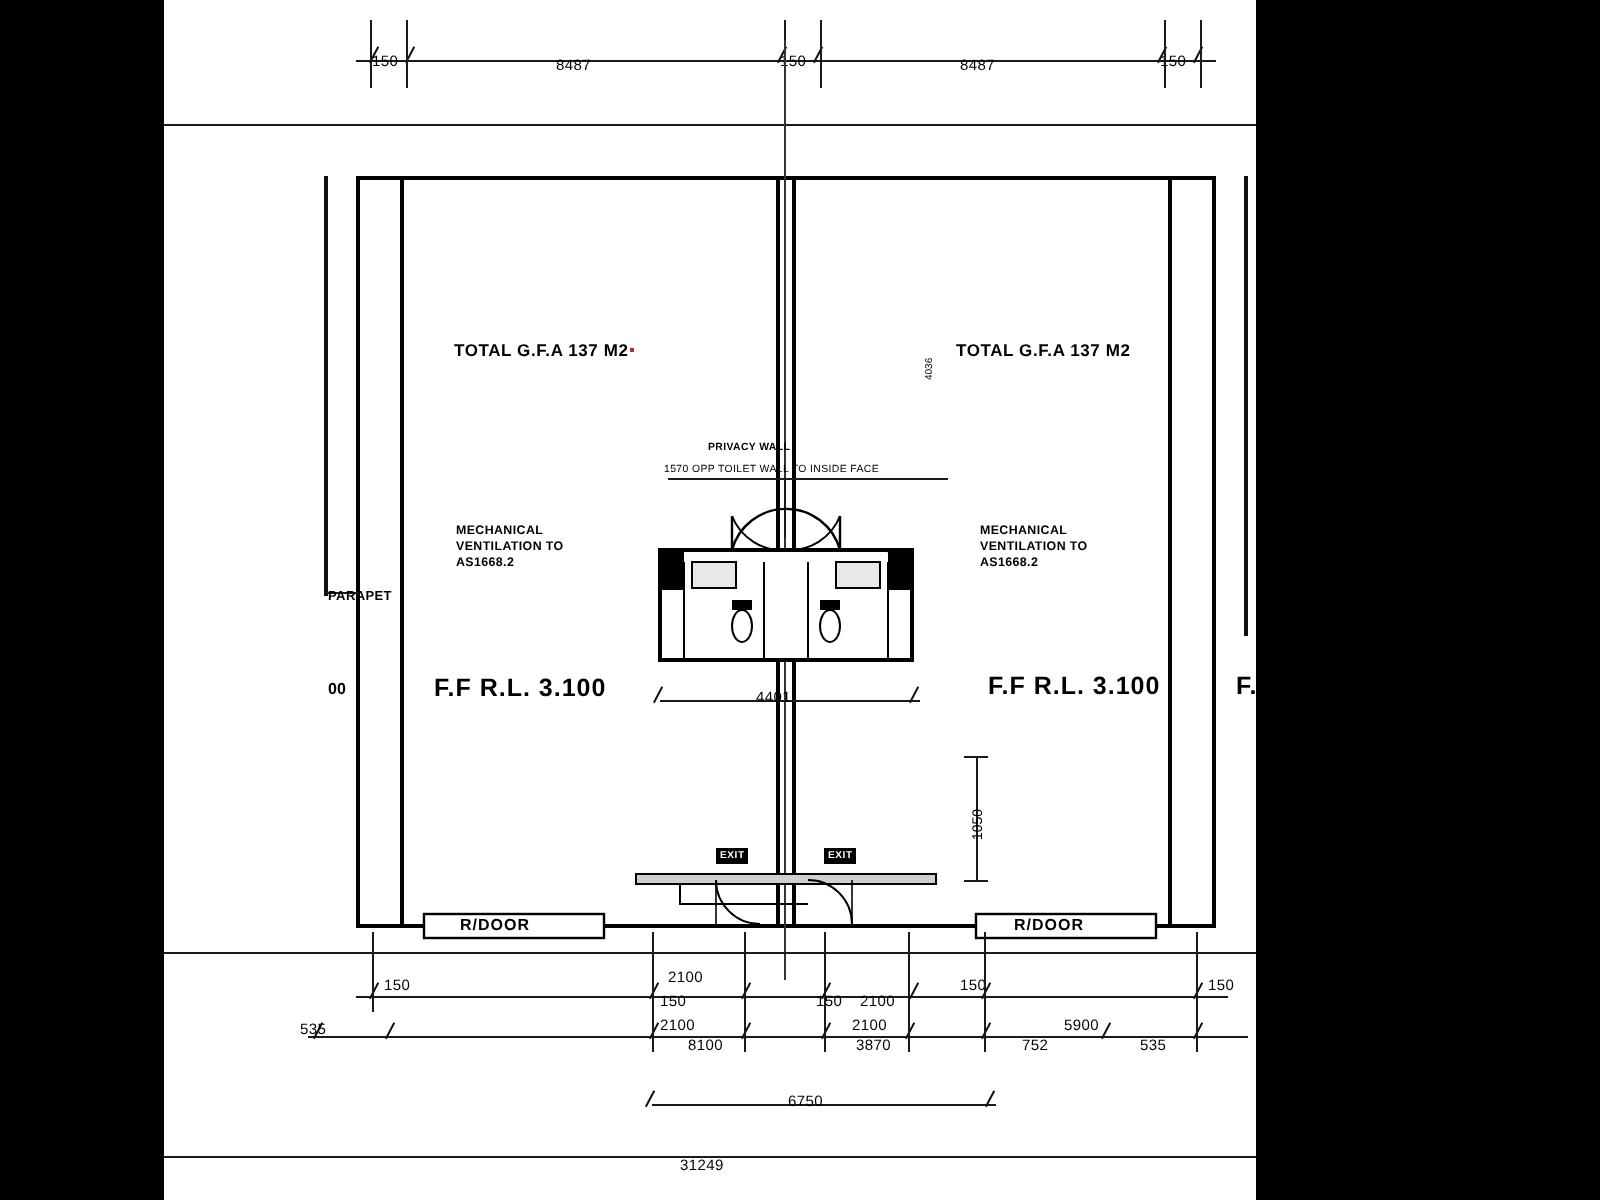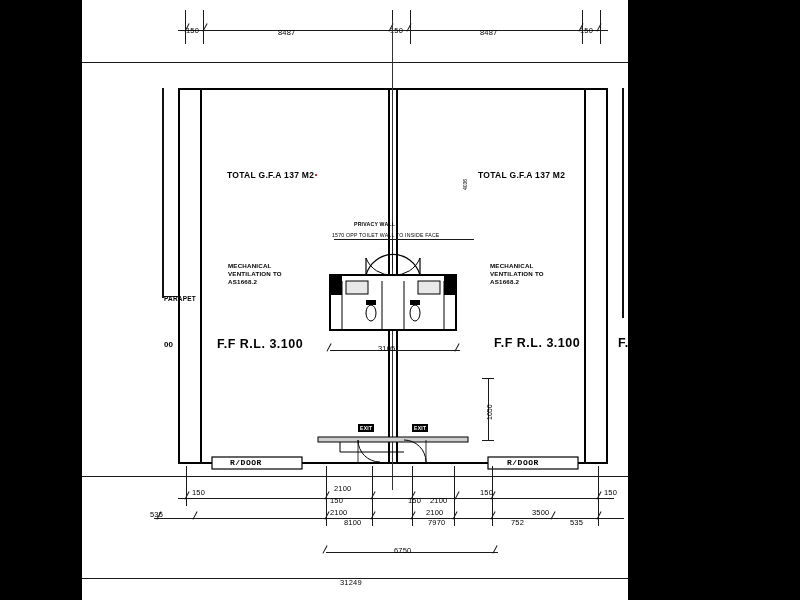--- a/index.html
+++ b/index.html
@@ -71,21 +71,20 @@
     letter-spacing: 0.2px;
   }
   .tiny {
     font-size: 5.2px;
     letter-spacing: 0.2px;
   }
   .rdoor {
     font-size: 8px;
     font-weight: bold;
     letter-spacing: 0.5px;
-    font-family: Liberation Mono, monospace;
   }
   .exit {
     font-size: 5px;
     font-weight: bold;
     color: #fff;
     background: #000;
     padding: 1px 2px;
     letter-spacing: 0.3px;
   }
   .tick {
@@ -226,21 +225,21 @@
 
     <div class="txt exit" style="left:276px; top:424px;">EXIT</div>
     <div class="txt exit" style="left:330px; top:424px;">EXIT</div>
 
     <div class="txt rdoor" style="left:148px; top:458px;">R/DOOR</div>
     <div class="txt rdoor" style="left:425px; top:458px;">R/DOOR</div>
 
     <div class="ln hl" style="left:248px; top:350px; width:130px; height:1px;"></div>
     <div class="tick" style="left:246px; top:345px;"></div>
     <div class="tick" style="left:374px; top:345px;"></div>
-    <div class="txt dim" style="left:296px; top:344px;">3105</div>
+    <div class="txt dim" style="left:296px; top:344px;">4401</div>
 
     <div class="ln vl" style="left:406px; top:378px; height:62px;"></div>
     <div class="txt rot-dim vert-txt" style="left:404px; top:420px; font-size:7px;">1050</div>
     <div class="ln hl" style="left:400px; top:378px; width:12px; height:1px;"></div>
     <div class="ln hl" style="left:400px; top:440px; width:12px; height:1px;"></div>
 
     <div class="ln hl" style="left:0px; top:476px; width:546px; height:1px;"></div>
 
     <div class="ln hl" style="left:96px; top:498px; width:436px; height:1px;"></div>
     <div class="tick" style="left:104px; top:493px;"></div>
@@ -266,23 +265,23 @@
     <div class="tick" style="left:330px; top:513px;"></div>
     <div class="tick" style="left:372px; top:513px;"></div>
     <div class="tick" style="left:410px; top:513px;"></div>
     <div class="tick" style="left:470px; top:513px;"></div>
     <div class="tick" style="left:516px; top:513px;"></div>
 
     <div class="txt dim" style="left:68px; top:510px;">535</div>
     <div class="txt dim" style="left:248px; top:508px;">2100</div>
     <div class="txt dim" style="left:262px; top:518px;">8100</div>
     <div class="txt dim" style="left:344px; top:508px;">2100</div>
-    <div class="txt dim" style="left:346px; top:518px;">7970</div>
+    <div class="txt dim" style="left:346px; top:518px;">3870</div>
     <div class="txt dim" style="left:429px; top:518px;">752</div>
-    <div class="txt dim" style="left:450px; top:508px;">3500</div>
+    <div class="txt dim" style="left:450px; top:508px;">5900</div>
     <div class="txt dim" style="left:488px; top:518px;">535</div>
     <div class="txt dim" style="left:522px; top:488px;">150</div>
 
     <div class="ln hl" style="left:244px; top:552px; width:172px; height:1px;"></div>
     <div class="tick" style="left:242px; top:547px;"></div>
     <div class="tick" style="left:412px; top:547px;"></div>
     <div class="txt dim" style="left:312px; top:546px;">6750</div>
 
     <div class="ln hl" style="left:0px; top:578px; width:546px; height:1px;"></div>
     <div class="txt dim" style="left:258px; top:578px;">31249</div>

